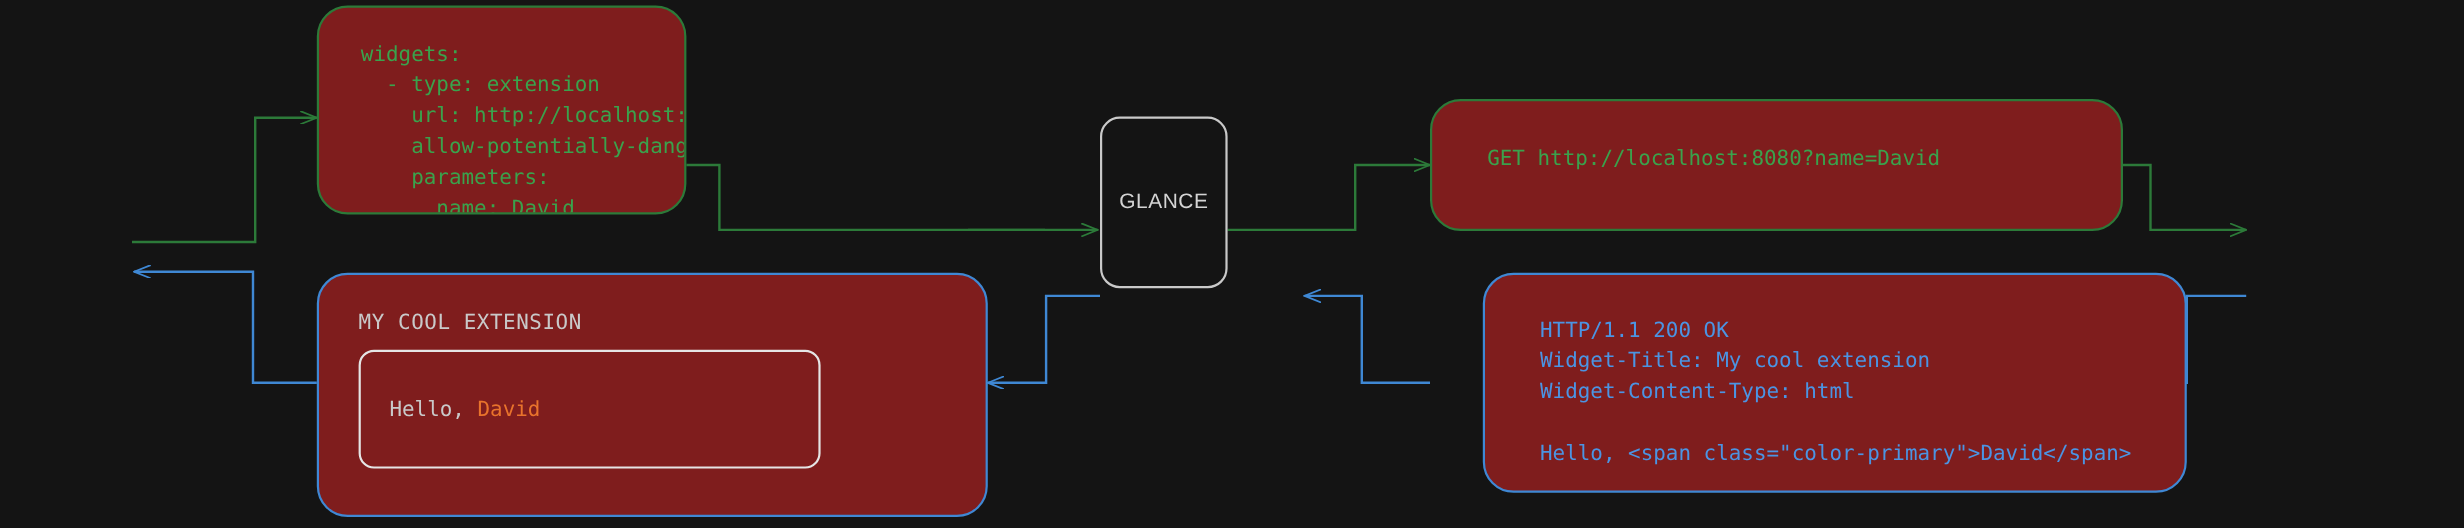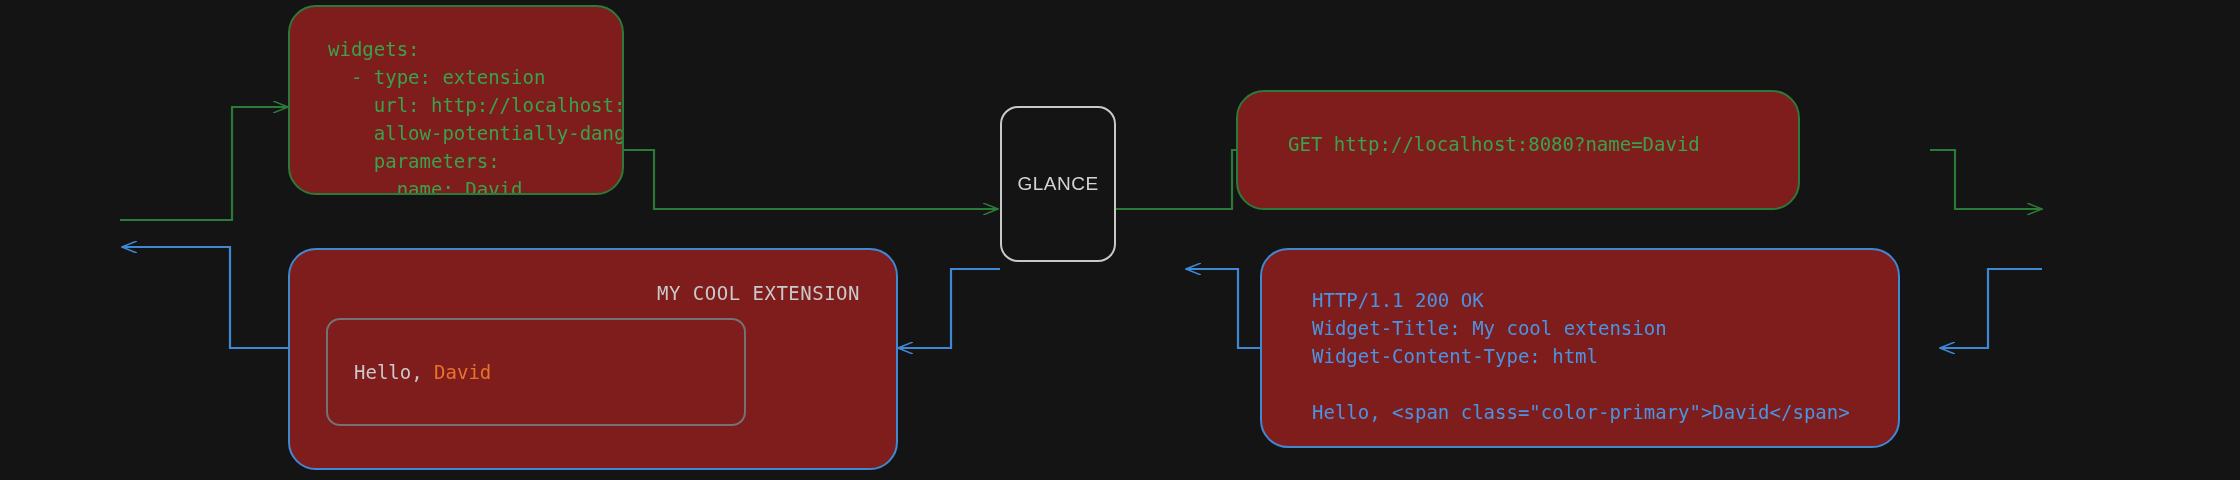--- a/index.html
+++ b/index.html
@@ -61,32 +61,31 @@
     margin: 0;
   }
   .code.green { color: #3aa24c; }
   .code.blue  { color: #4b94e3; }
   .widget-wrap {
     position: absolute;
     left: 0; top: 0;
     width: 100%; height: 100%;
     padding: 32px 36px;
     box-sizing: border-box;
-    text-align: right;
   }
   .widget-title {
     font-family: "DejaVu Sans Mono", monospace;
     font-size: 19px;
     color: #c9c9c9;
     letter-spacing: 0.5px;
     margin-bottom: 14px;
     white-space: nowrap;
   }
   .widget-card {
-    border: 2px solid #737373;
+    border: 2px solid #e5e5e5;
     border-radius: 14px;
     height: 108px;
     width: 420px;
     display: flex;
     align-items: center;
     box-sizing: border-box;
     padding: 0 26px;
   }
   .widget-card-text {
     font-family: "DejaVu Sans Mono", monospace;
@@ -156,25 +155,25 @@
 
   <div class="msgbox green" style="left:288px; top:5px; width:336px; height:190px;">
     <pre class="code green pad-yaml">widgets:
   - type: extension
     url: http://localhost:8080
     allow-potentially-dangerous-html: true
     parameters:
       name: David</pre>
   </div>
 
-  <div class="msgbox green" style="left:1236px; top:90px; width:564px; height:120px;">
+  <div class="msgbox green" style="left:1300px; top:90px; width:630px; height:120px;">
     <pre class="code green pad-get">GET http://localhost:8080?name=David</pre>
   </div>
 
-  <div class="msgbox blue" style="left:1260px; top:248px; width:640px; height:200px;">
+  <div class="msgbox blue" style="left:1348px; top:248px; width:640px; height:200px;">
     <pre class="code blue pad-resp">HTTP/1.1 200 OK
 Widget-Title: My cool extension
 Widget-Content-Type: html
 
 Hello, &lt;span class="color-primary"&gt;David&lt;/span&gt;</pre>
   </div>
 
   <div class="msgbox blue" style="left:288px; top:248px; width:610px; height:222px;">
     <div class="widget-wrap">
       <div class="widget-title">MY COOL EXTENSION</div>

